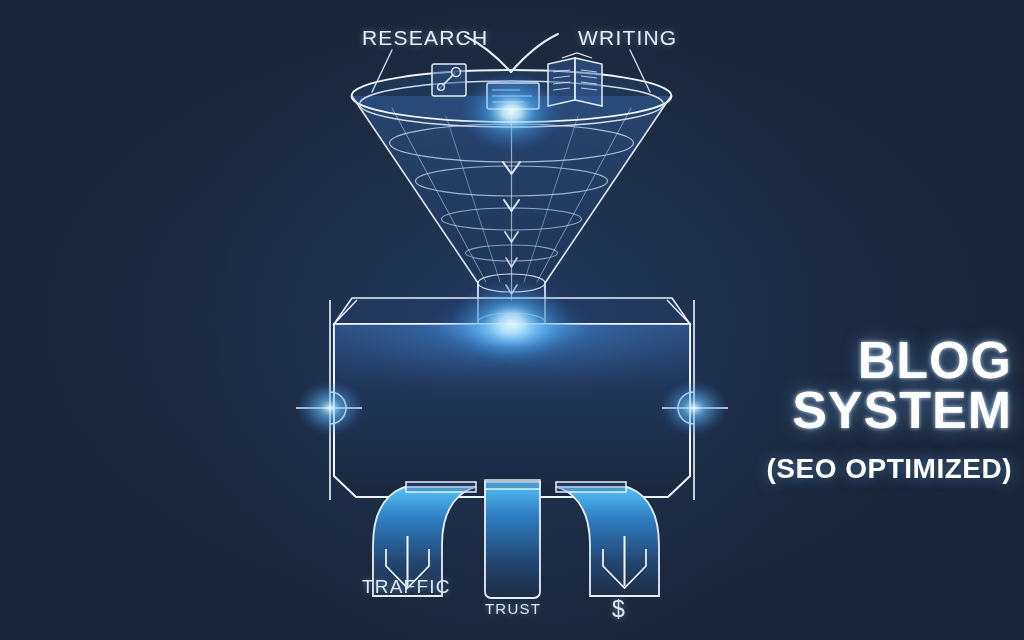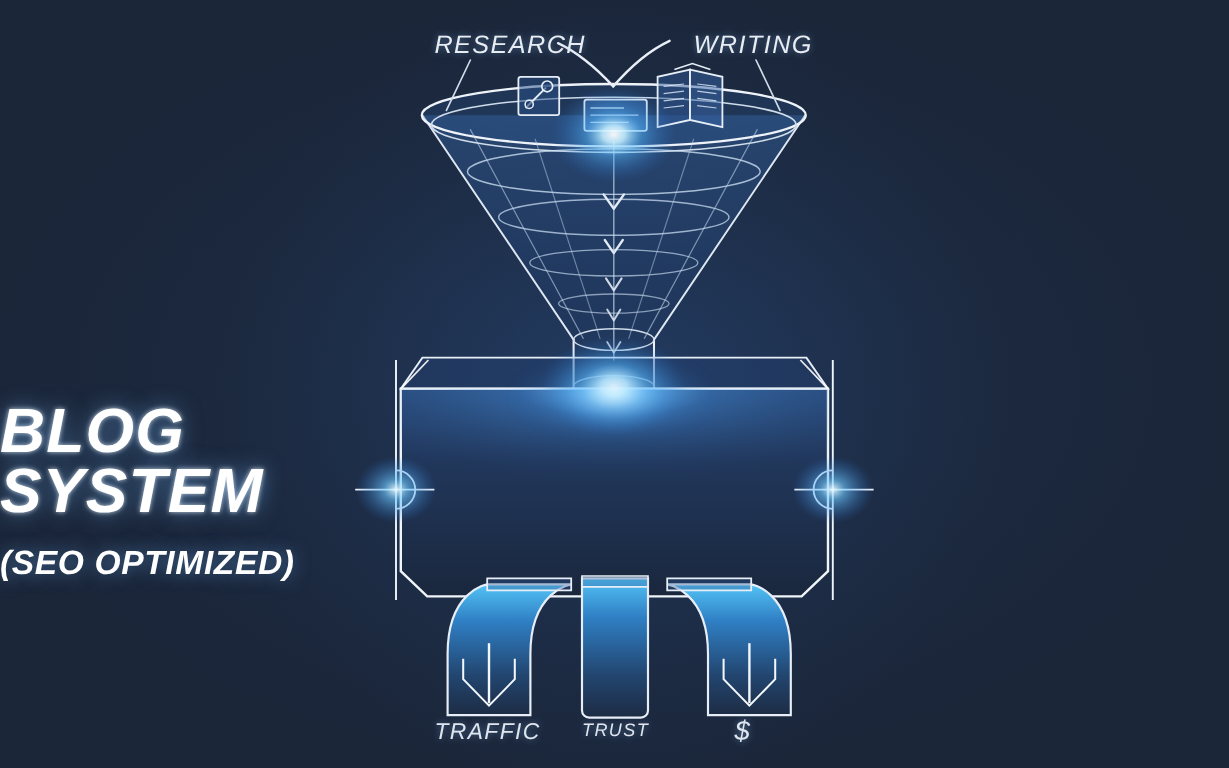--- a/index.html
+++ b/index.html
@@ -8,43 +8,42 @@
     background:#1b2639;
     font-family:"Liberation Sans", sans-serif;
   }
   #stage {
     position:relative;
     width:1024px; height:640px;
     background:
       radial-gradient(circle at 512px 330px, rgba(40,80,140,0.30) 0%, rgba(27,38,57,0) 55%),
       #1b2639;
     overflow:hidden;
-    font-style:italic;
   }
   #art { position:absolute; inset:0; }
 
   
   .lbl {
     position:absolute;
     color:#e8edf4;
     letter-spacing:1.2px;
     white-space:nowrap;
     text-shadow:0 0 6px rgba(150,200,255,.45);
   }
   #label-research { left:362px; top:26px;  font-size:21px; }
   #label-writing  { left:578px; top:26px;  font-size:21px; }
 
-  #label-traffic  { left:362px; top:600px; font-size:19px; color:#dfe6ef; }
+  #label-traffic  { left:362px; top:576px; font-size:19px; color:#dfe6ef; }
   #label-trust    { left:485px; top:600px; font-size:15px; color:#dfe6ef; }
   #label-money    { left:612px; top:596px; font-size:23px; color:#dfe6ef; }
 
   #title-block {
     position:absolute;
     left:0; right:12px; top:336px;
-    text-align:left;
+    text-align:right;
     pointer-events:none;
   }
   #title-line1, #title-line2 {
     display:block;
     color:#ffffff;
     font-weight:bold;
     font-size:52px;
     line-height:0.96;
     letter-spacing:1px;
     text-shadow:0 0 18px rgba(120,190,255,.55), 0 0 4px rgba(255,255,255,.8);

